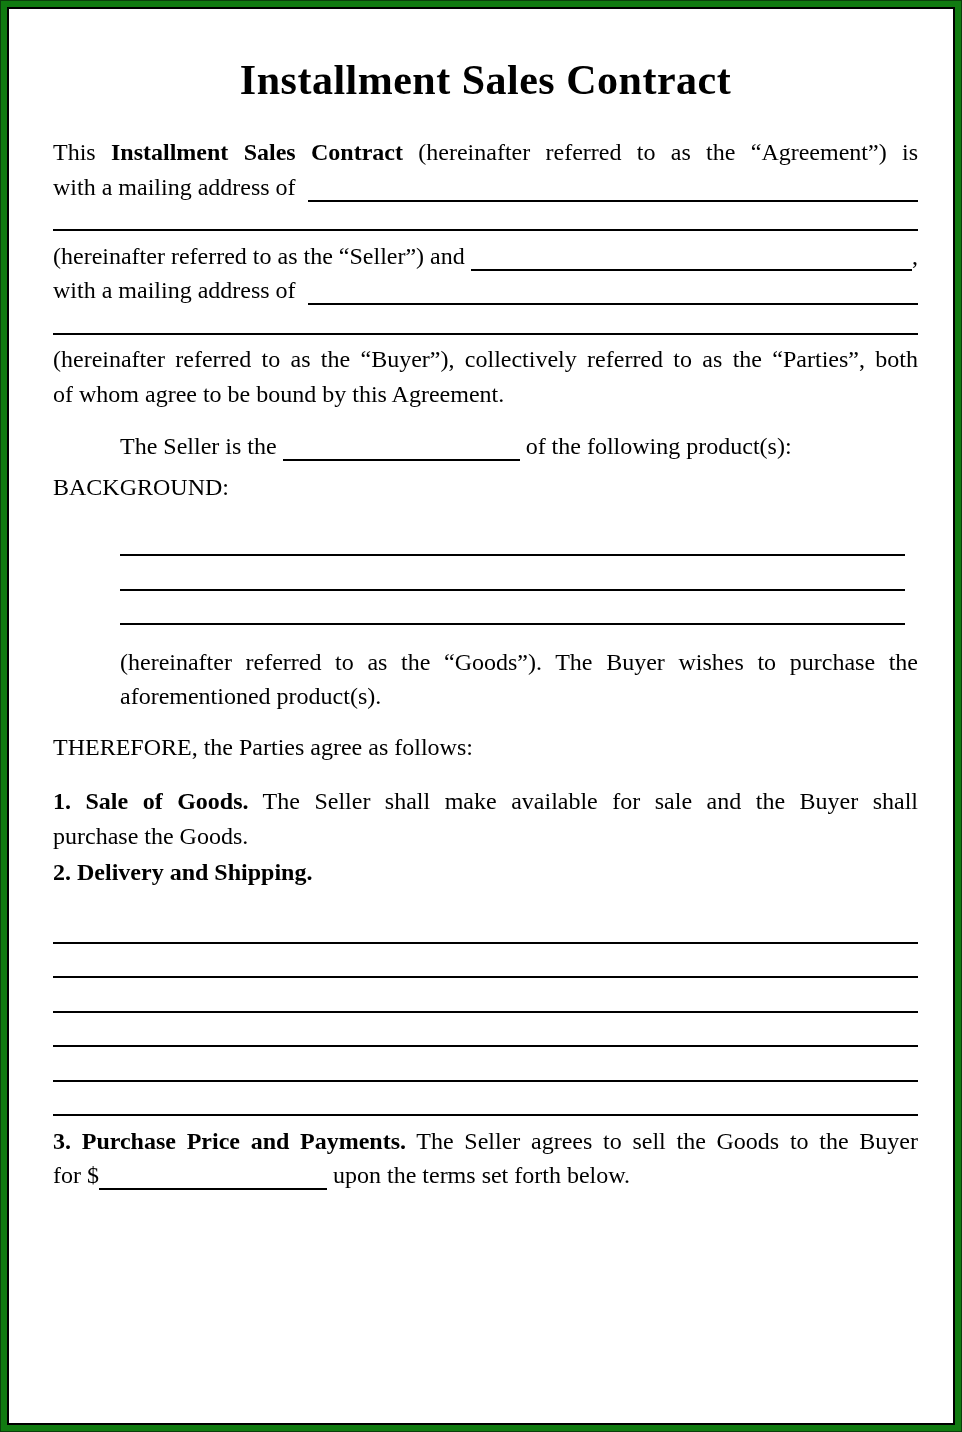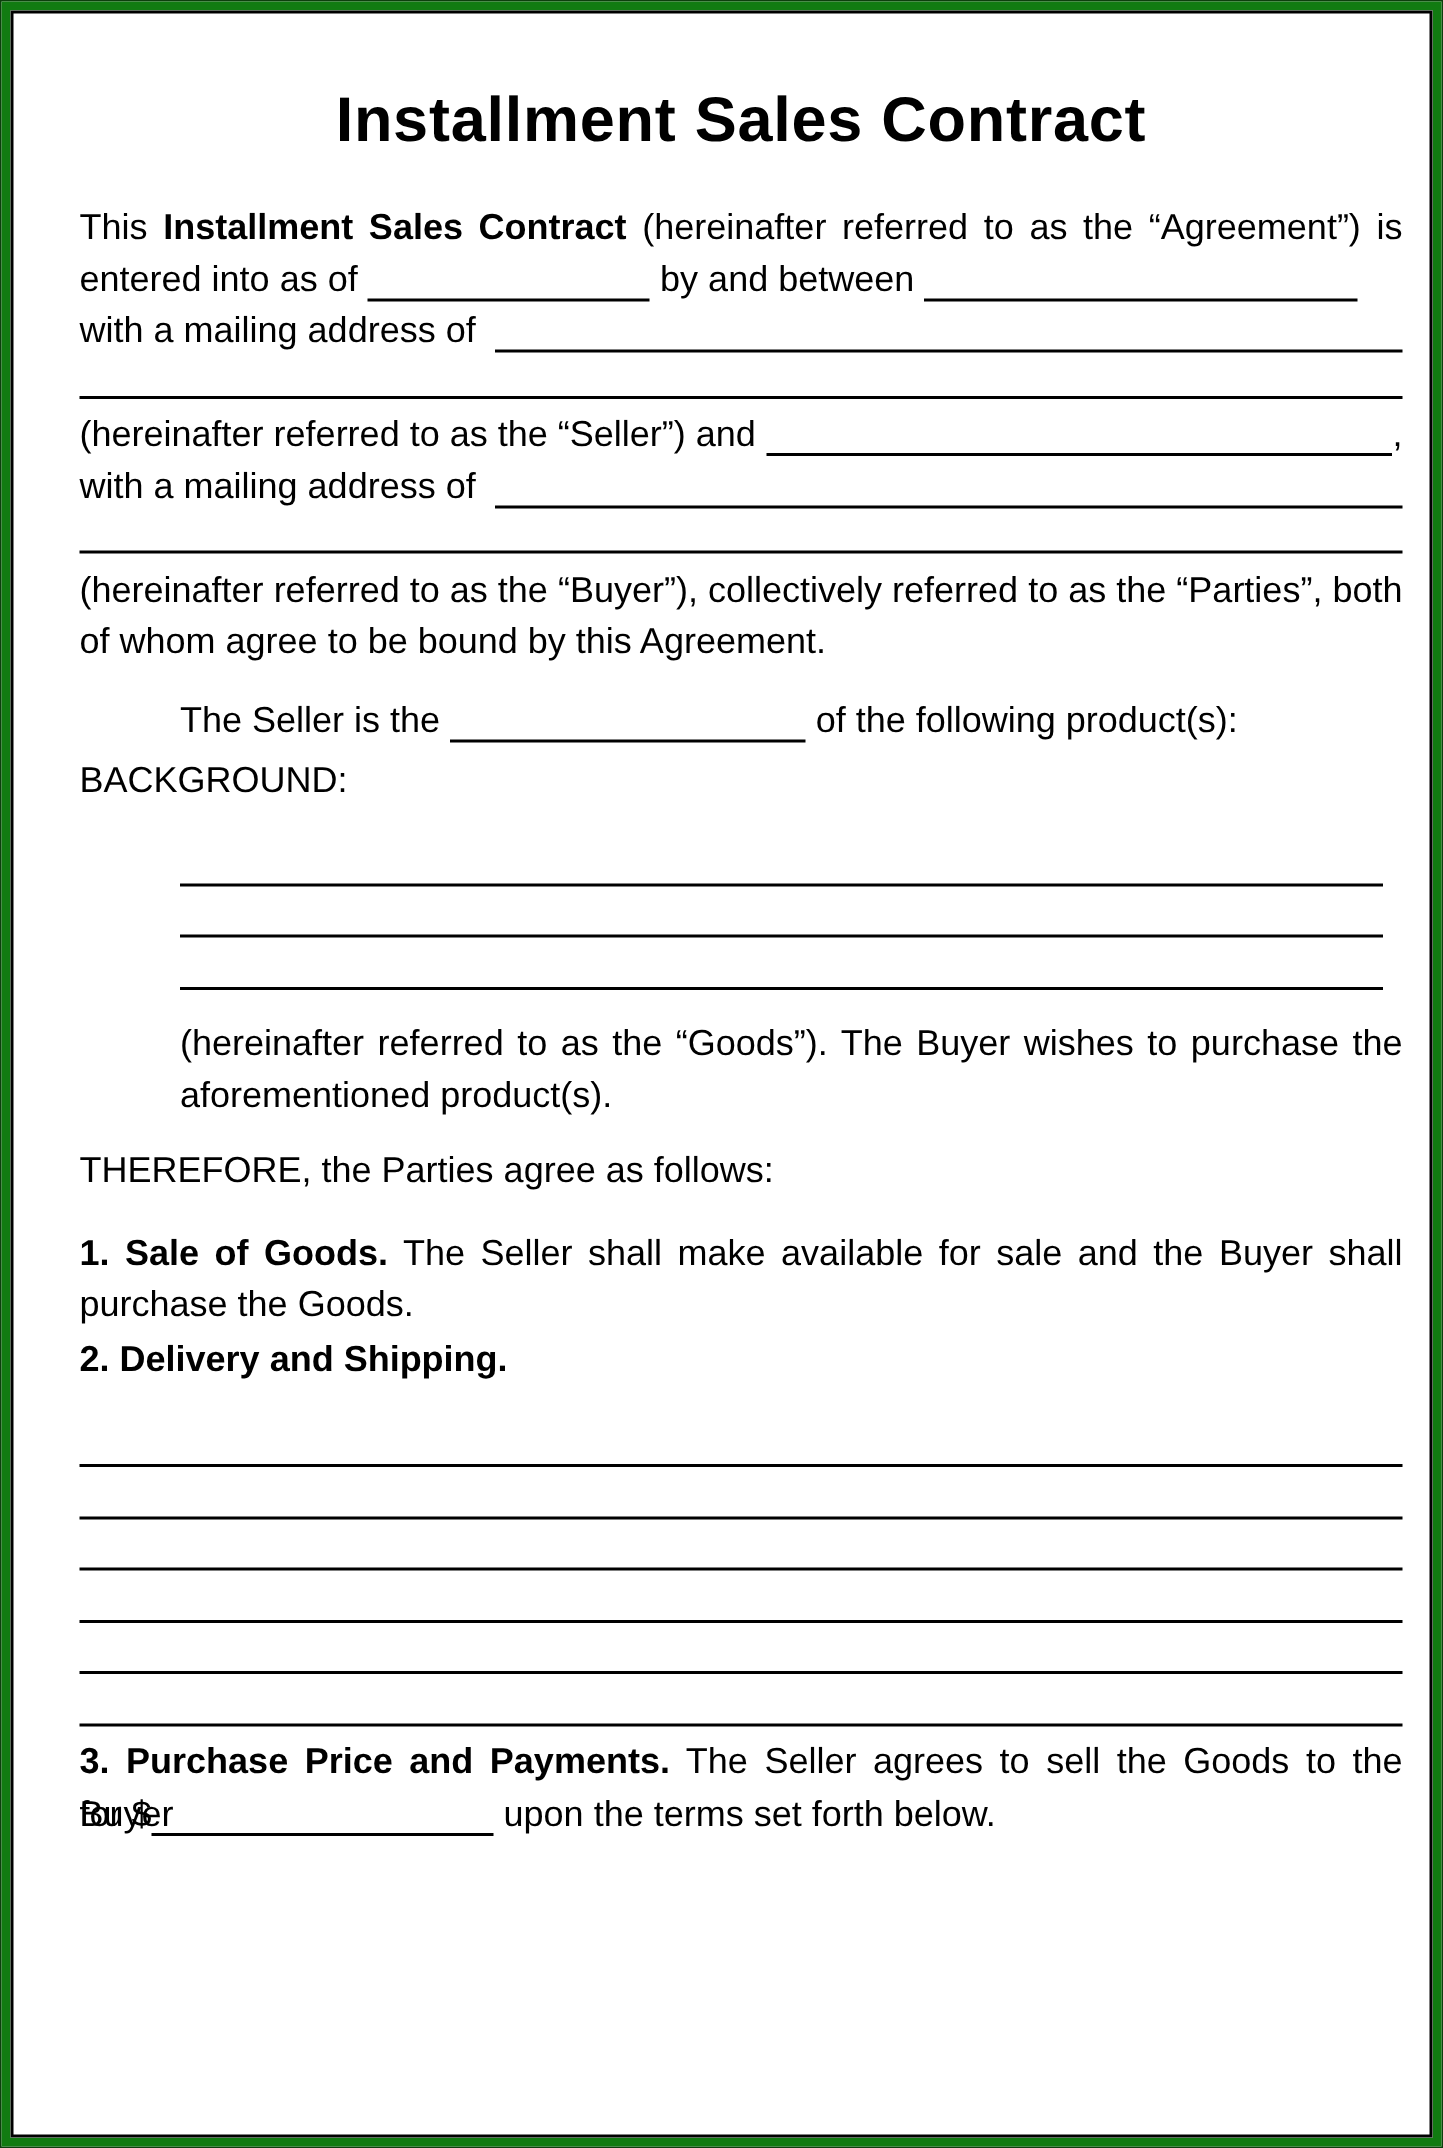--- a/index.html
+++ b/index.html
@@ -16,22 +16,22 @@
     border:1px solid var(--edge);
     background:var(--paper);
   }
   .frame-green{
     width:100%;height:100%;
     border:6px solid var(--green);
   }
   .frame-black{
     width:100%;height:100%;
     border:2px solid var(--ink);
-    padding:46px 18px 20px 44px;
-    font-family:Liberation Sans, sans-serif;
+    padding:46px 35px 20px 44px;
+    font-family:Liberation Serif, serif;
     font-size:24px;
     color:var(--ink);
     background:var(--paper);
   }
   .title{
     font-size:42px;
     font-weight:bold;
     line-height:50px;
     text-align:center;
     letter-spacing:0.5px;
@@ -68,26 +68,20 @@
 </head>
 <body>
 
 <div class="page">
   <div class="frame-green">
     <div class="frame-black" id="content">
       <div class="title">Installment Sales Contract</div>
 
     <div class="block" style="margin-top: 30px;">
           <div class="jline"><span>This </span><span class="b">Installment Sales Contract</span><span> (hereinafter referred to as the “Agreement”) is</span></div>
-          <div class="line" style="padding-right: 30px;">
-            <span class="t">entered into as of </span>
-            <span class="blank" style="flex-grow: 191; flex-basis: 0px;">&nbsp;</span>
-            <span class="t"> by and between </span>
-            <span class="blank" style="flex-grow: 293; flex-basis: 0px;">&nbsp;</span>
-          </div>
           <div class="line">
             <span class="t">with a mailing address of  </span>
             <span class="blank" style="flex-grow: 1; flex-basis: 0px;">&nbsp;</span>
           </div>
           <div class="line">
             <span class="blank" style="flex-grow: 1; flex-basis: 0px;">&nbsp;</span>
           </div>
           <div class="line">
             <span class="t">(hereinafter referred to as the “Seller”) and </span>
             <span class="blank" style="flex-grow: 1; flex-basis: 0px;">&nbsp;</span>

